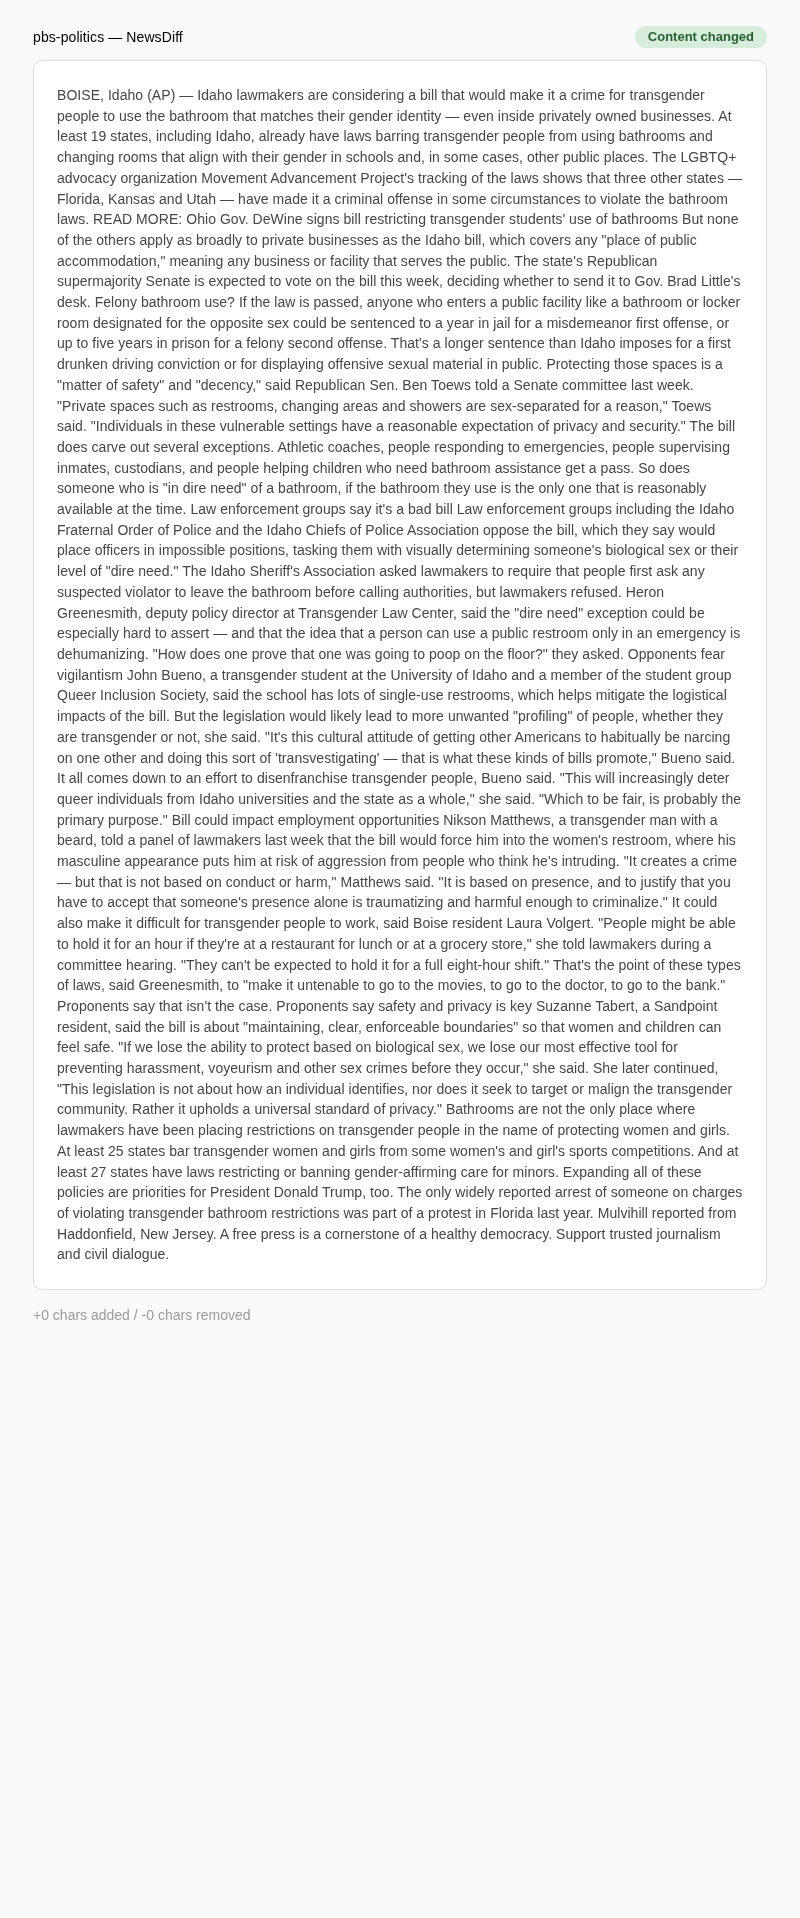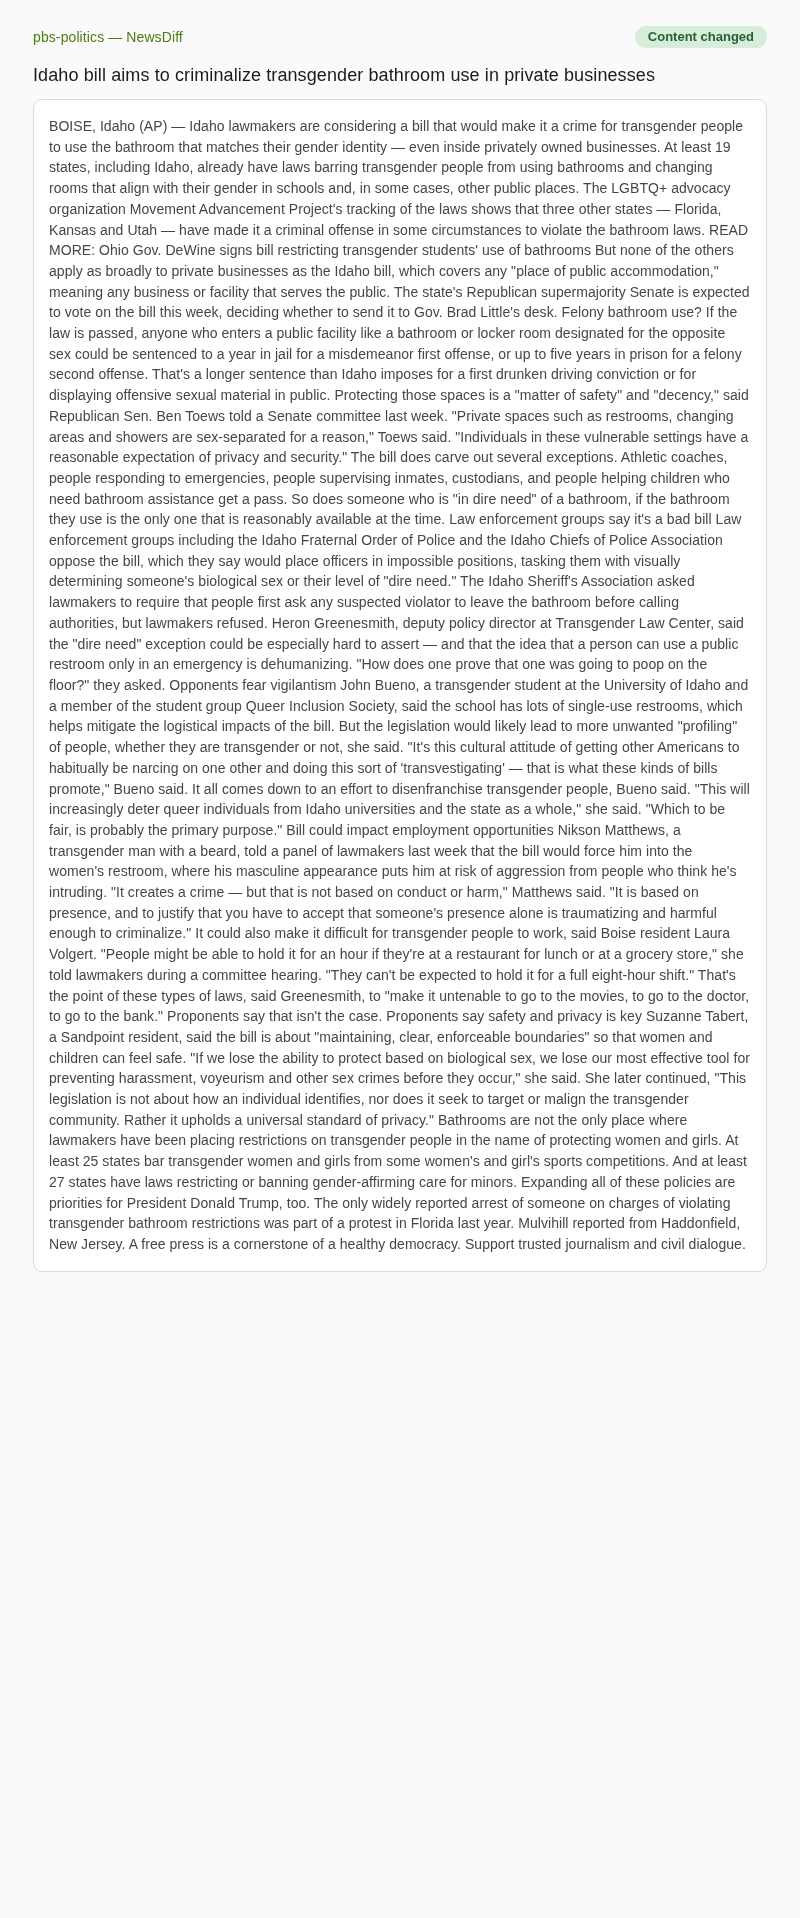--- a/index.html
+++ b/index.html
@@ -17,21 +17,21 @@
     padding: 26px 33px 0 33px;
     box-sizing: border-box;
   }
   .header-row {
     display: flex;
     justify-content: space-between;
     align-items: center;
   }
   .site-label {
     font-size: 14px;
-    color: #4d7c0f;
+    color: #000000;
     letter-spacing: 0.1px;
   }
   .badge {
     display: inline-block;
     font-size: 13px;
     line-height: 15px;
     padding: 3px 13px 4px 13px;
     border-radius: 999px;
     white-space: nowrap;
   }
@@ -44,21 +44,21 @@
     letter-spacing: 0.1px;
   }
   .card {
     margin-top: 12px;
     background: #ffffff;
     border: 1px solid #dcdcdc;
     border-radius: 9px;
     padding: 14px 13px;
   }
   .article-body {
-    margin: 2px;
+    margin: 10px;
     font-size: 14px;
     line-height: 20.7px;
     color: #464646;
     letter-spacing: 0.05px;
     text-align: left;
   }
   .diff-summary {
     margin-top: 17px;
     font-size: 14px;
     color: #9b9b9b;
@@ -67,20 +67,20 @@
 </head>
 <body style="background: rgb(250, 250, 250);">
 
 <div class="page">
 
   <div class="header-row">
     <span class="site-label">pbs-politics — NewsDiff</span>
     <span class="badge" style="background: rgb(215, 236, 218); color: rgb(38, 98, 49); font-weight: bold;">Content changed</span>
   </div>
 
-  <h1 class="title">Idaho bill aims to criminalize transgender bathroom use in private businesses</h1>
 
   <div class="card">
     <p class="article-body">BOISE, Idaho (AP) — Idaho lawmakers are considering a bill that would make it a crime for transgender people to use the bathroom that matches their gender identity — even inside privately owned businesses. At least 19 states, including Idaho, already have laws barring transgender people from using bathrooms and changing rooms that align with their gender in schools and, in some cases, other public places. The LGBTQ+ advocacy organization Movement Advancement Project's tracking of the laws shows that three other states — Florida, Kansas and Utah — have made it a criminal offense in some circumstances to violate the bathroom laws. READ MORE: Ohio Gov. DeWine signs bill restricting transgender students' use of bathrooms But none of the others apply as broadly to private businesses as the Idaho bill, which covers any "place of public accommodation," meaning any business or facility that serves the public. The state's Republican supermajority Senate is expected to vote on the bill this week, deciding whether to send it to Gov. Brad Little's desk. Felony bathroom use? If the law is passed, anyone who enters a public facility like a bathroom or locker room designated for the opposite sex could be sentenced to a year in jail for a misdemeanor first offense, or up to five years in prison for a felony second offense. That's a longer sentence than Idaho imposes for a first drunken driving conviction or for displaying offensive sexual material in public. Protecting those spaces is a "matter of safety" and "decency," said Republican Sen. Ben Toews told a Senate committee last week. "Private spaces such as restrooms, changing areas and showers are sex-separated for a reason," Toews said. "Individuals in these vulnerable settings have a reasonable expectation of privacy and security." The bill does carve out several exceptions. Athletic coaches, people responding to emergencies, people supervising inmates, custodians, and people helping children who need bathroom assistance get a pass. So does someone who is "in dire need" of a bathroom, if the bathroom they use is the only one that is reasonably available at the time. Law enforcement groups say it's a bad bill Law enforcement groups including the Idaho Fraternal Order of Police and the Idaho Chiefs of Police Association oppose the bill, which they say would place officers in impossible positions, tasking them with visually determining someone's biological sex or their level of "dire need." The Idaho Sheriff's Association asked lawmakers to require that people first ask any suspected violator to leave the bathroom before calling authorities, but lawmakers refused. Heron Greenesmith, deputy policy director at Transgender Law Center, said the "dire need" exception could be especially hard to assert — and that the idea that a person can use a public restroom only in an emergency is dehumanizing. "How does one prove that one was going to poop on the floor?" they asked. Opponents fear vigilantism John Bueno, a transgender student at the University of Idaho and a member of the student group Queer Inclusion Society, said the school has lots of single-use restrooms, which helps mitigate the logistical impacts of the bill. But the legislation would likely lead to more unwanted "profiling" of people, whether they are transgender or not, she said. "It's this cultural attitude of getting other Americans to habitually be narcing on one other and doing this sort of 'transvestigating' — that is what these kinds of bills promote," Bueno said. It all comes down to an effort to disenfranchise transgender people, Bueno said. "This will increasingly deter queer individuals from Idaho universities and the state as a whole," she said. "Which to be fair, is probably the primary purpose." Bill could impact employment opportunities Nikson Matthews, a transgender man with a beard, told a panel of lawmakers last week that the bill would force him into the women's restroom, where his masculine appearance puts him at risk of aggression from people who think he's intruding. "It creates a crime — but that is not based on conduct or harm," Matthews said. "It is based on presence, and to justify that you have to accept that someone's presence alone is traumatizing and harmful enough to criminalize." It could also make it difficult for transgender people to work, said Boise resident Laura Volgert. "People might be able to hold it for an hour if they're at a restaurant for lunch or at a grocery store," she told lawmakers during a committee hearing. "They can't be expected to hold it for a full eight-hour shift." That's the point of these types of laws, said Greenesmith, to "make it untenable to go to the movies, to go to the doctor, to go to the bank." Proponents say that isn't the case. Proponents say safety and privacy is key Suzanne Tabert, a Sandpoint resident, said the bill is about "maintaining, clear, enforceable boundaries" so that women and children can feel safe. "If we lose the ability to protect based on biological sex, we lose our most effective tool for preventing harassment, voyeurism and other sex crimes before they occur," she said. She later continued, "This legislation is not about how an individual identifies, nor does it seek to target or malign the transgender community. Rather it upholds a universal standard of privacy." Bathrooms are not the only place where lawmakers have been placing restrictions on transgender people in the name of protecting women and girls. At least 25 states bar transgender women and girls from some women's and girl's sports competitions. And at least 27 states have laws restricting or banning gender-affirming care for minors. Expanding all of these policies are priorities for President Donald Trump, too. The only widely reported arrest of someone on charges of violating transgender bathroom restrictions was part of a protest in Florida last year. Mulvihill reported from Haddonfield, New Jersey. A free press is a cornerstone of a healthy democracy. Support trusted journalism and civil dialogue.</p>
   </div>
 
+  <div class="diff-summary">+0 chars added / -0 chars removed</div>
 
 </div>
 
 </body></html>

